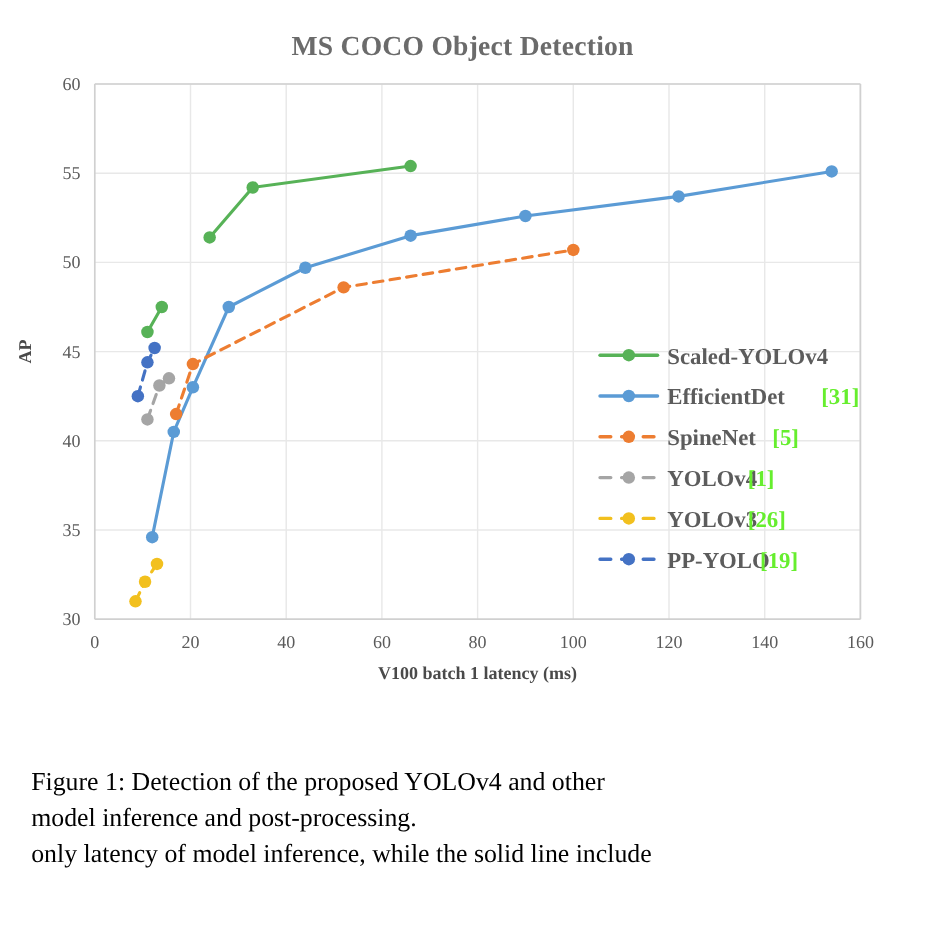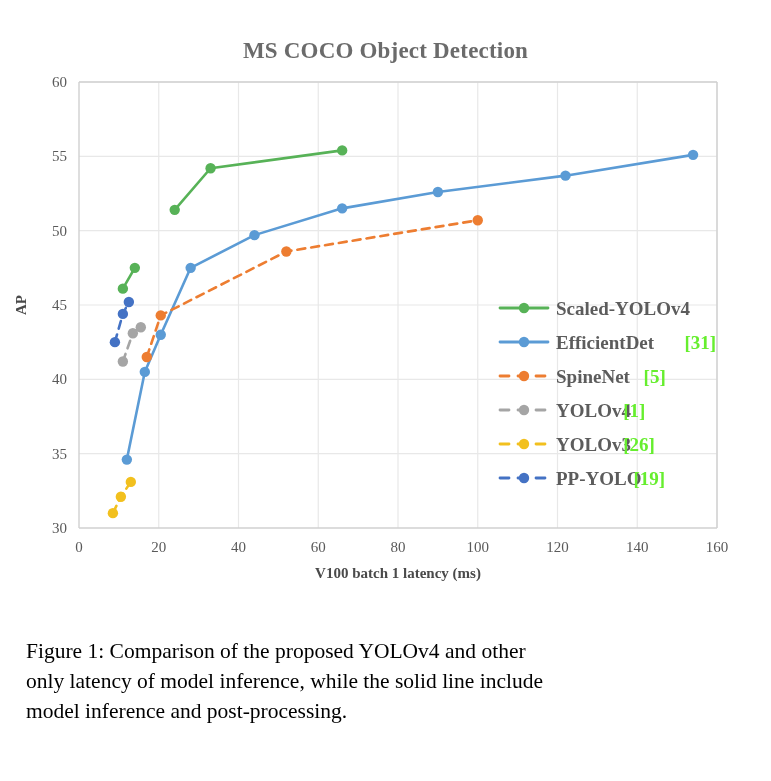--- a/index.html
+++ b/index.html
@@ -20,21 +20,21 @@
     position: absolute;
     left: 0; top: 0;
     width: 771px;
     height: 781px;
   }
 
   
   #chart-block {
     position: absolute;
     left: 0;
-    top: 12px;
+    top: 0;
     width: 689px;
     height: 600px;
   }
 
   #chart-title {
     position: absolute;
     left: 0;
     top: 26px;
     width: 771px;
     text-align: center;
@@ -232,18 +232,18 @@
             <circle cx="524" cy="466" r="5.2" fill="#4472c4"></circle>
             <text x="556" y="473" class="legend-label">PP-YOLO</text>
             <text x="633.4" y="473" class="legend-cite">[19]</text>
           </g>
         </g>
     </svg>
 
   </div>
 
   <div id="caption">
-    <span class="cap-line">Figure 1:  Comparison of the proposed YOLOv4 and other</span>
+    <span class="cap-line">Figure 1:  Detection of the proposed YOLOv4 and other</span>
+    <span class="cap-line">model inference and post-processing.</span>
     <span class="cap-line">only latency of model inference, while the solid line include</span>
-    <span class="cap-line">model inference and post-processing.</span>
   </div>
 
 </div>
 
 </body></html>

